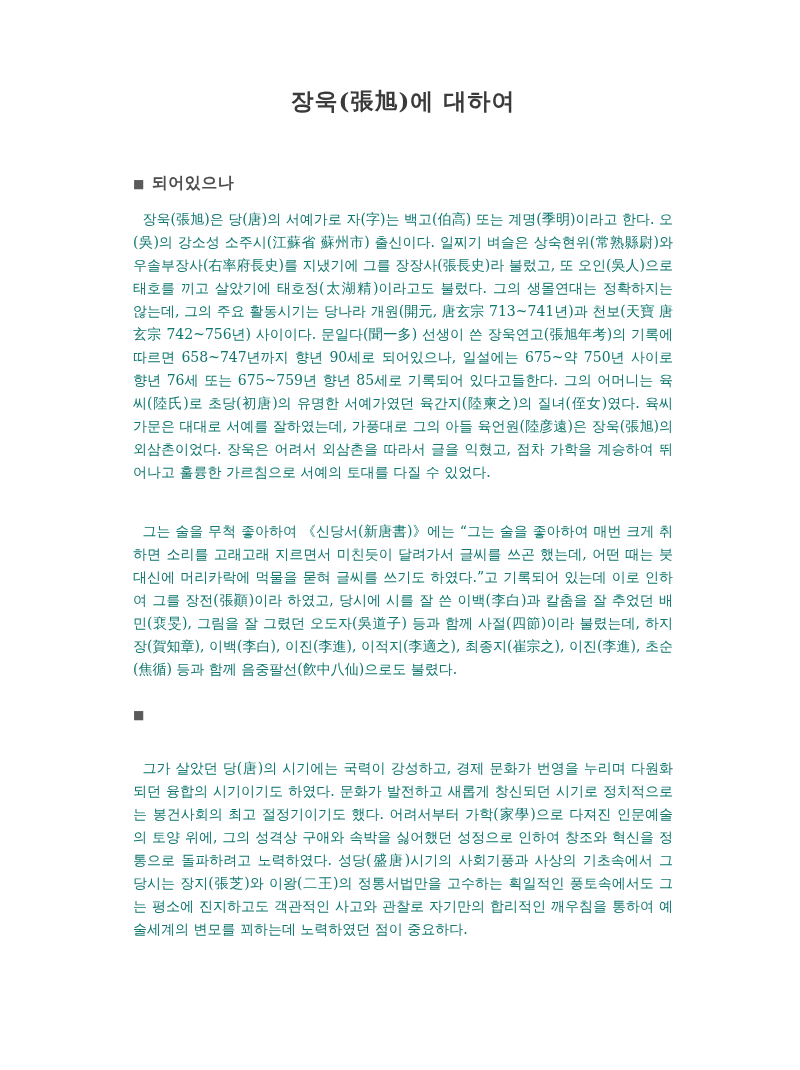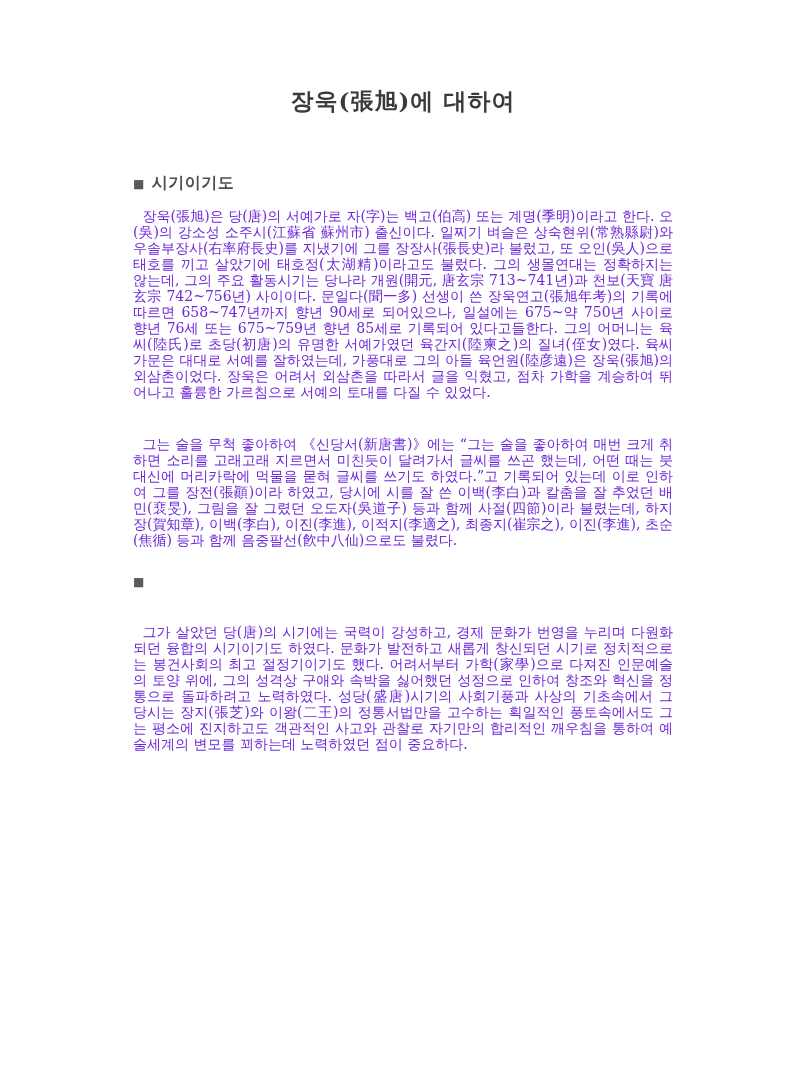--- a/index.html
+++ b/index.html
@@ -41,25 +41,25 @@
   }
   .section-heading .bullet {
     font-size: 12px;
     color: #5a5a5a;
     margin-right: 7px;
     line-height: 1;
   }
   .section + .section { margin-top: 28px; }
   .para {
     font-size: 14px;
-    line-height: 16px;
+    line-height: 23px;
     text-align: justify;
     word-break: break-all;
     text-indent: 0.68em;
-    color: #6d28d9;
+    color: #0f766e;
     margin: 0 0 6px 0;
   }
   .para:last-child { margin-bottom: 0; margin-top: 36px; }
   .footer {
     position: absolute;
     left: 50px;
     top: 996px;
     display: flex;
     align-items: center;
     font-family: "DejaVu Sans", "Liberation Sans", sans-serif;
@@ -89,21 +89,21 @@
 <body>
 
 <div class="page">
   <div class="content">
 
     <h1 class="doc-title">장욱(張旭)에 대하여</h1>
 
     <div class="section">
       <div class="section-heading">
         <span class="bullet">■</span>
-        <span>시기이기도</span>
+        <span>되어있으나</span>
       </div>
       <p class="para">장욱(張旭)은 당(唐)의 서예가로 자(字)는 백고(伯高) 또는 계명(季明)이라고 한다. 오(吳)의 강소성 소주시(江蘇省 蘇州市) 출신이다. 일찌기 벼슬은 상숙현위(常熟縣尉)와 우솔부장사(右率府長史)를 지냈기에 그를 장장사(張長史)라 불렀고, 또 오인(吳人)으로 태호를 끼고 살았기에 태호정(太湖精)이라고도 불렀다. 그의 생몰연대는 정확하지는 않는데, 그의 주요 활동시기는 당나라 개원(開元, 唐玄宗 713~741년)과 천보(天寶 唐玄宗 742~756년) 사이이다. 문일다(聞一多) 선생이 쓴 장욱연고(張旭年考)의 기록에 따르면 658~747년까지 향년 90세로 되어있으나, 일설에는 675~약 750년 사이로 향년 76세 또는 675~759년 향년 85세로 기록되어 있다고들한다. 그의 어머니는 육씨(陸氏)로 초당(初唐)의 유명한 서예가였던 육간지(陸柬之)의 질녀(侄女)였다. 육씨 가문은 대대로 서예를 잘하였는데, 가풍대로 그의 아들 육언원(陸彦遠)은 장욱(張旭)의 외삼촌이었다. 장욱은 어려서 외삼촌을 따라서 글을 익혔고, 점차 가학을 계승하여 뛰어나고 훌륭한 가르침으로 서예의 토대를 다질 수 있었다.</p>
       <p class="para">그는 술을 무척 좋아하여 《신당서(新唐書)》에는 “그는 술을 좋아하여 매번 크게 취하면 소리를 고래고래 지르면서 미친듯이 달려가서 글씨를 쓰곤 했는데, 어떤 때는 붓대신에 머리카락에 먹물을 묻혀 글씨를 쓰기도 하였다.”고 기록되어 있는데 이로 인하여 그를 장전(張顚)이라 하였고, 당시에 시를 잘 쓴 이백(李白)과 칼춤을 잘 추었던 배민(裵旻), 그림을 잘 그렸던 오도자(吳道子) 등과 함께 사절(四節)이라 불렸는데, 하지장(賀知章), 이백(李白), 이진(李進), 이적지(李適之), 최종지(崔宗之), 이진(李進), 초순(焦循) 등과 함께 음중팔선(飮中八仙)으로도 불렸다.</p>
     </div>
 
     <div class="section">
       <div class="section-heading">
         <span class="bullet">■</span>
       </div>
       <p class="para">그가 살았던 당(唐)의 시기에는 국력이 강성하고, 경제 문화가 번영을 누리며 다원화되던 융합의 시기이기도 하였다. 문화가 발전하고 새롭게 창신되던 시기로 정치적으로는 봉건사회의 최고 절정기이기도 했다. 어려서부터 가학(家學)으로 다져진 인문예술의 토양 위에, 그의 성격상 구애와 속박을 싫어했던 성정으로 인하여 창조와 혁신을 정통으로 돌파하려고 노력하였다. 성당(盛唐)시기의 사회기풍과 사상의 기초속에서 그 당시는 장지(張芝)와 이왕(二王)의 정통서법만을 고수하는 획일적인 풍토속에서도 그는 평소에 진지하고도 객관적인 사고와 관찰로 자기만의 합리적인 깨우침을 통하여 예술세계의 변모를 꾀하는데 노력하였던 점이 중요하다.</p>

